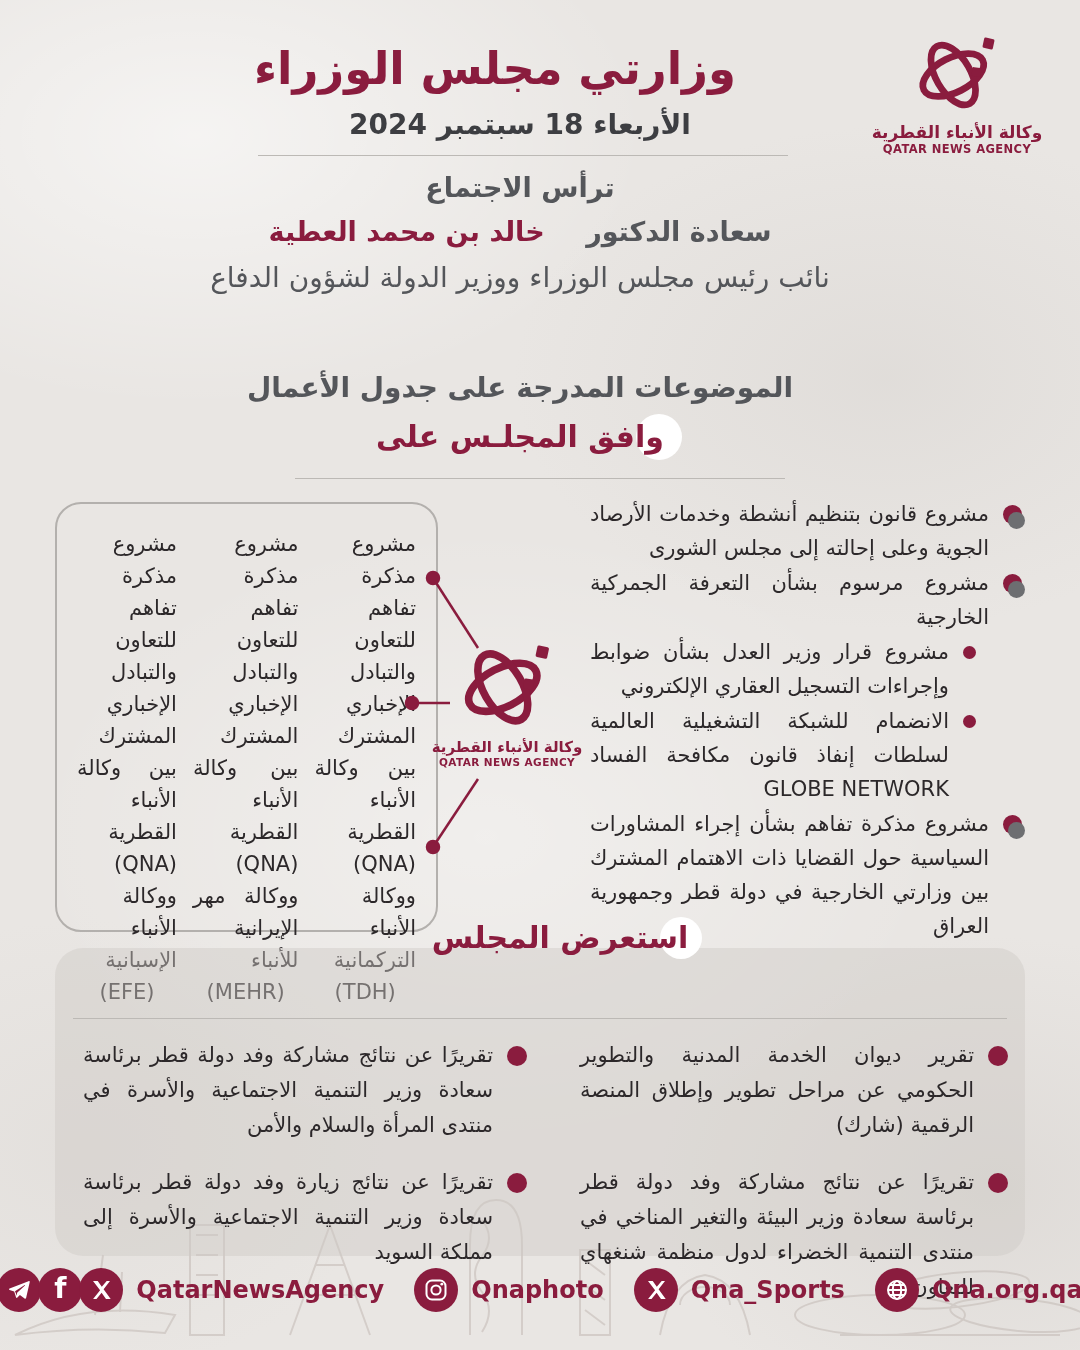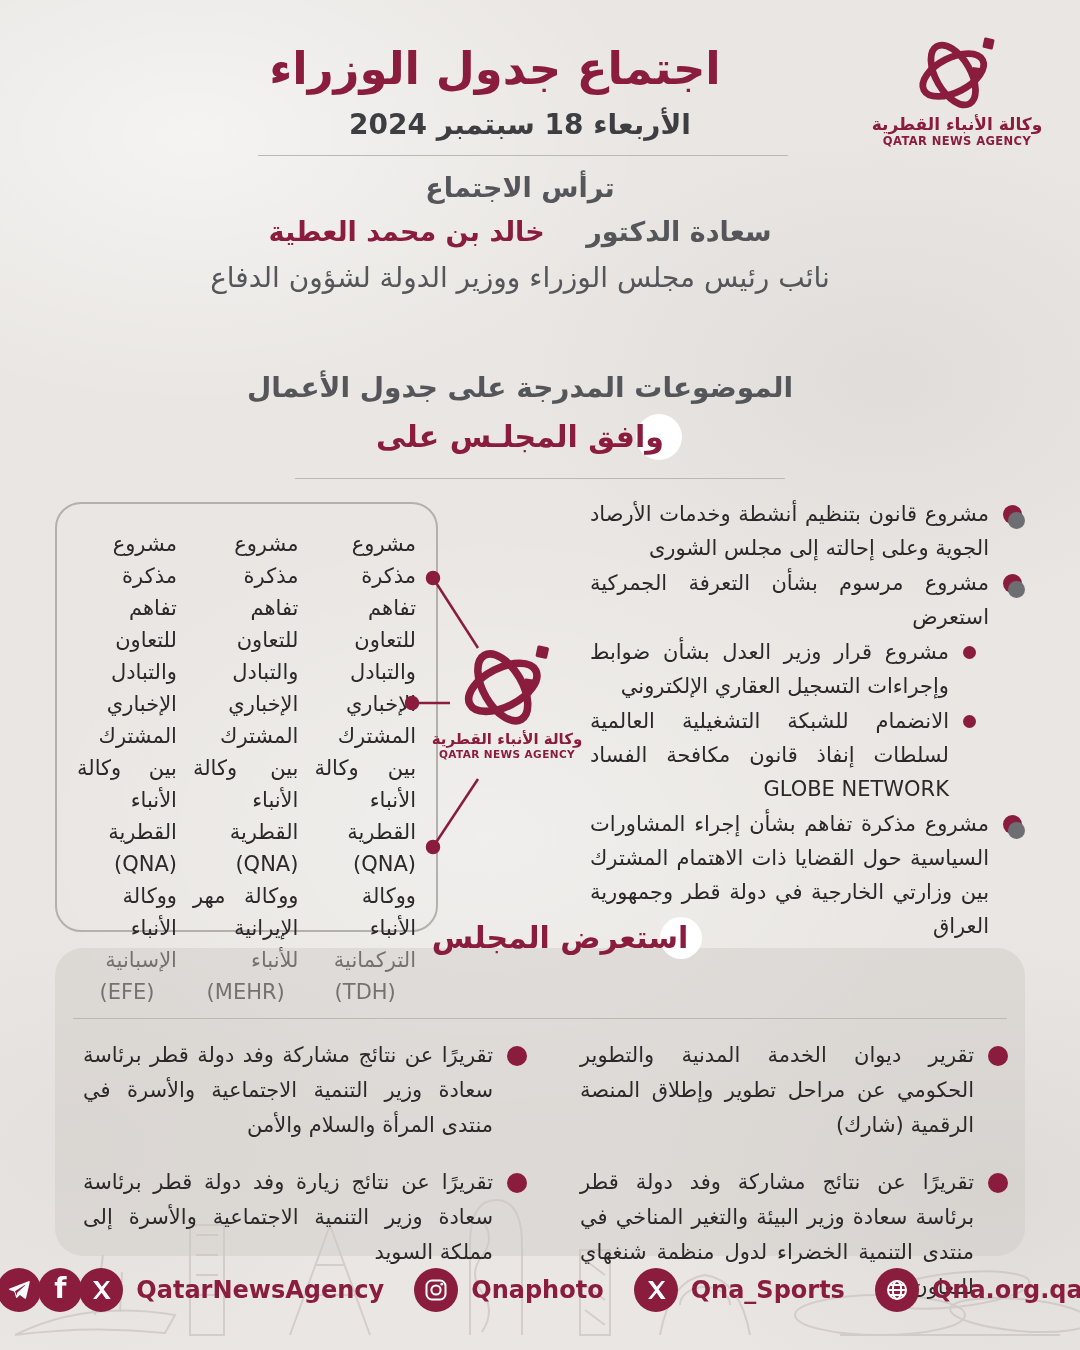--- a/index.html
+++ b/index.html
@@ -13,21 +13,21 @@
       radial-gradient(ellipse 760px 520px at 45% 62%, rgba(255,255,255,.35), rgba(255,255,255,0) 60%),
       radial-gradient(ellipse 560px 420px at 92% 88%, rgba(203,198,194,.35), rgba(203,198,194,0) 60%),
       radial-gradient(ellipse 500px 380px at 8% 85%, rgba(214,210,206,.3), rgba(214,210,206,0) 60%);
   }
   .abs{position:absolute;}
   .ctr{text-align:center;}
 
   
   .corner-logo{top:34px; right:28px; width:190px; text-align:center;}
   .corner-logo svg.qna{width:90px;height:76px;display:block;margin:0 auto;}
-  .logo-ar{font-size:17px;font-weight:bold;color:#8a1c3e;margin-top:4px;}
+  .logo-ar{font-size:17px;font-weight:bold;color:#8a1c3e;margin-top:12px;}
   .logo-en{font-size:11.5px;font-weight:bold;color:#8a1c3e;letter-spacing:.4px;direction:ltr;}
   .title{top:42px;left:0;width:990px;font-size:45px;font-weight:bold;color:#8a1c3e;}
   .date{top:108px;left:0;width:1040px;font-size:28px;font-weight:bold;color:#3d3e42;text-align:center;}
   .hr{height:1px;background:#bcb9b5;}
   .hr-date{top:155px;left:258px;width:530px;}
   .chaired{top:172px;left:0;width:1040px;font-size:27px;font-weight:bold;color:#54565a;}
   .nameline{top:216px;left:0;width:1040px;font-size:27px;font-weight:bold;}
   .nameline .honorific{color:#54565a;margin-left:32px;}
   .nameline .chair-name{color:#8a1c3e;}
   .role{top:261px;left:0;width:1040px;font-size:28px;color:#54565a;}
@@ -126,21 +126,21 @@
   </svg>
 
   <div class="corner-logo abs">
     <svg class="qna">
         <use href="#qna-mark"></use>
       </svg>
     <div class="logo-ar">وكالة الأنباء القطرية</div>
     <div class="logo-en">QATAR NEWS AGENCY</div>
   </div>
 
-  <div class="title abs ctr">اجتماع جدول الوزراء</div>
+  <div class="title abs ctr">وزارتي مجلس الوزراء</div>
   <div class="date abs ctr">الأربعاء 18 سبتمبر 2024</div>
   <div class="hr hr-date abs"></div>
   <div class="chaired abs ctr">ترأس الاجتماع</div>
   <div class="nameline abs ctr">
     <span class="honorific">سعادة الدكتور</span>
     <span class="chair-name">خالد بن محمد العطية</span>
   </div>
   <div class="role abs ctr">نائب رئيس مجلس الوزراء ووزير الدولة لشؤون الدفاع</div>
 
   <div class="sec-title abs ctr">الموضوعات المدرجة على جدول الأعمال</div>
@@ -152,21 +152,21 @@
   </div>
   <div class="hr hr-approved abs"></div>
 
   <div class="approved-list abs">
     <div class="item">
       <span class="bullet-big"></span>
       <span class="txt">مشروع قانون بتنظيم أنشطة وخدمات الأرصاد الجوية وعلى إحالته إلى مجلس الشورى</span>
     </div>
     <div class="item">
       <span class="bullet-big"></span>
-      <span class="txt">مشروع مرسوم بشأن التعرفة الجمركية استعرض</span>
+      <span class="txt">مشروع مرسوم بشأن التعرفة الجمركية الخارجية</span>
     </div>
     <div class="item sub">
       <span class="bullet-sub"></span>
       <span class="txt">مشروع قرار وزير العدل بشأن ضوابط وإجراءات التسجيل العقاري الإلكتروني</span>
     </div>
     <div class="item sub">
       <span class="bullet-sub"></span>
       <span class="txt">الانضمام للشبكة التشغيلية العالمية لسلطات إنفاذ قانون مكافحة الفساد GLOBE NETWORK</span>
     </div>
     <div class="item">

